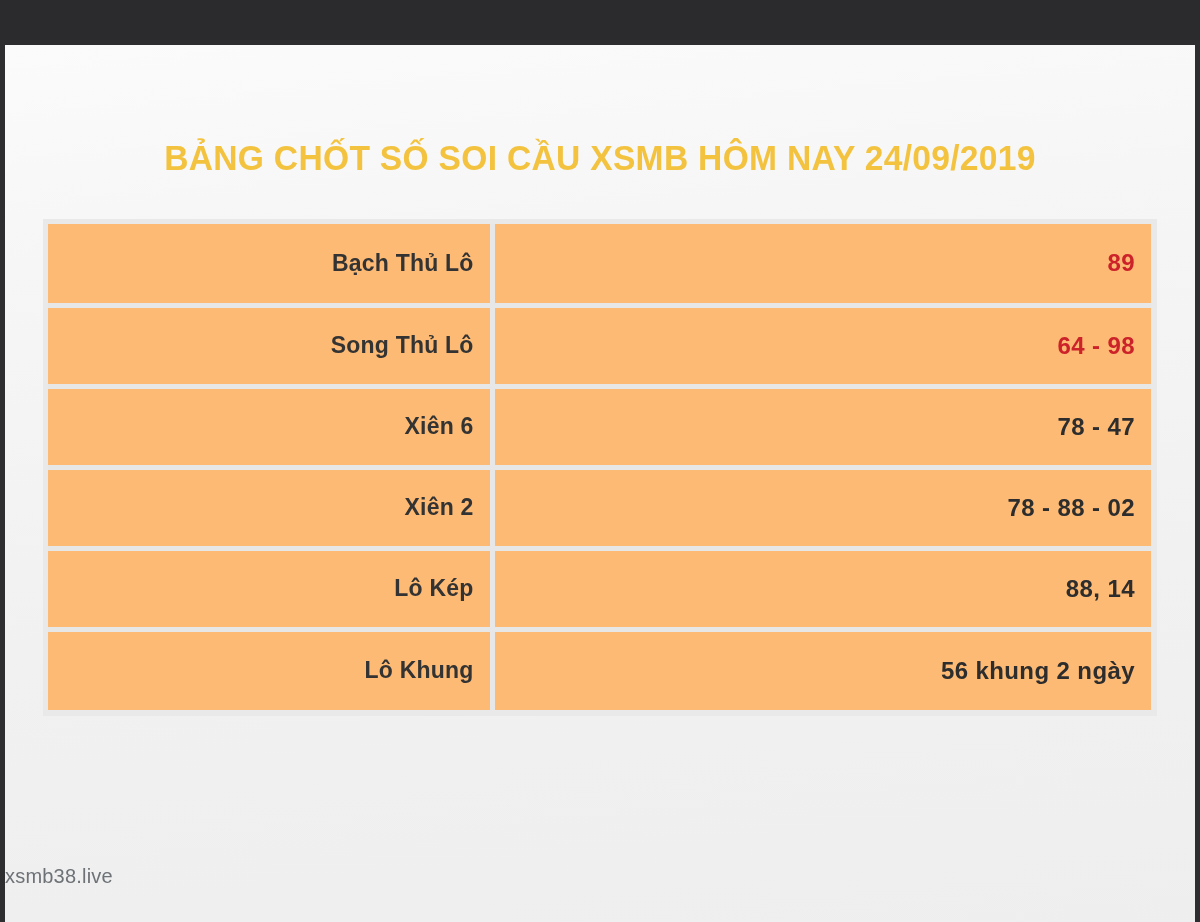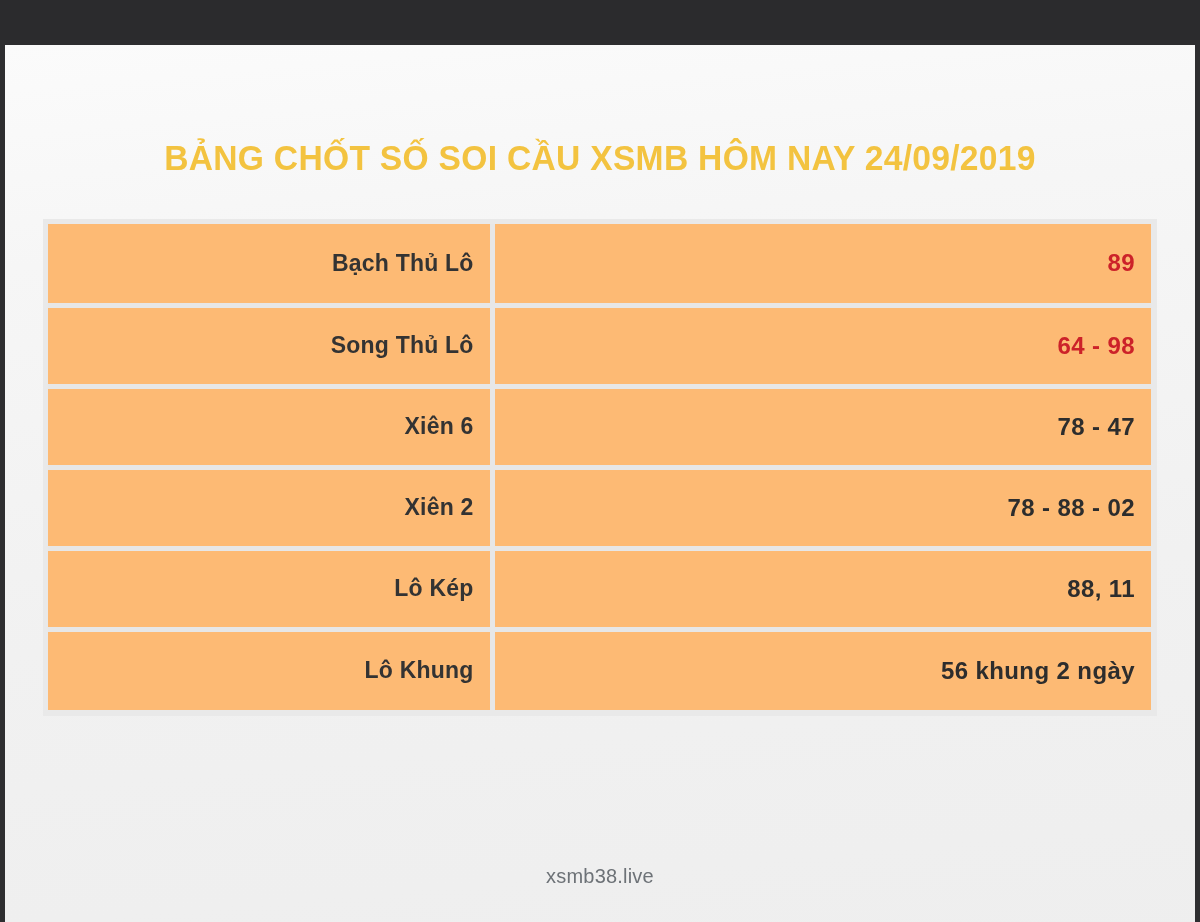--- a/index.html
+++ b/index.html
@@ -108,21 +108,21 @@
   .cell-value.accent {
     color: #cc2229;
   }
 
   
   .footer {
     position: absolute;
     left: 0;
     top: 820px;
     width: 100%;
-    text-align: center;
+    text-align: left;
     font-family: "Liberation Sans", sans-serif;
     font-size: 20px;
     font-weight: normal;
     color: #6d7277;
     letter-spacing: 0.2px;
   }
 </style>
 </head>
 <body>
 
@@ -147,21 +147,21 @@
             <tr>
               <td class="cell-label">Xiên 6</td>
               <td class="cell-value">78 - 47</td>
             </tr>
             <tr>
               <td class="cell-label">Xiên 2</td>
               <td class="cell-value">78 - 88 - 02</td>
             </tr>
             <tr>
               <td class="cell-label">Lô Kép</td>
-              <td class="cell-value">88, 11</td>
+              <td class="cell-value">88, 14</td>
             </tr>
             <tr>
               <td class="cell-label">Lô Khung</td>
               <td class="cell-value">56 khung 2 ngày</td>
             </tr>
           </tbody>
       </table>
     </div>
 
     <div class="footer">xsmb38.live</div>

